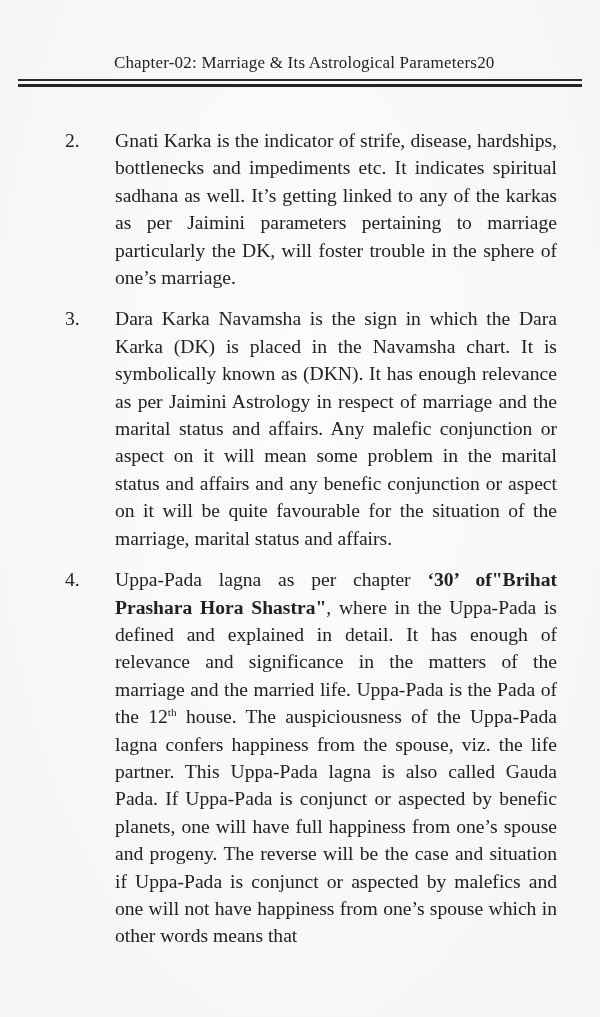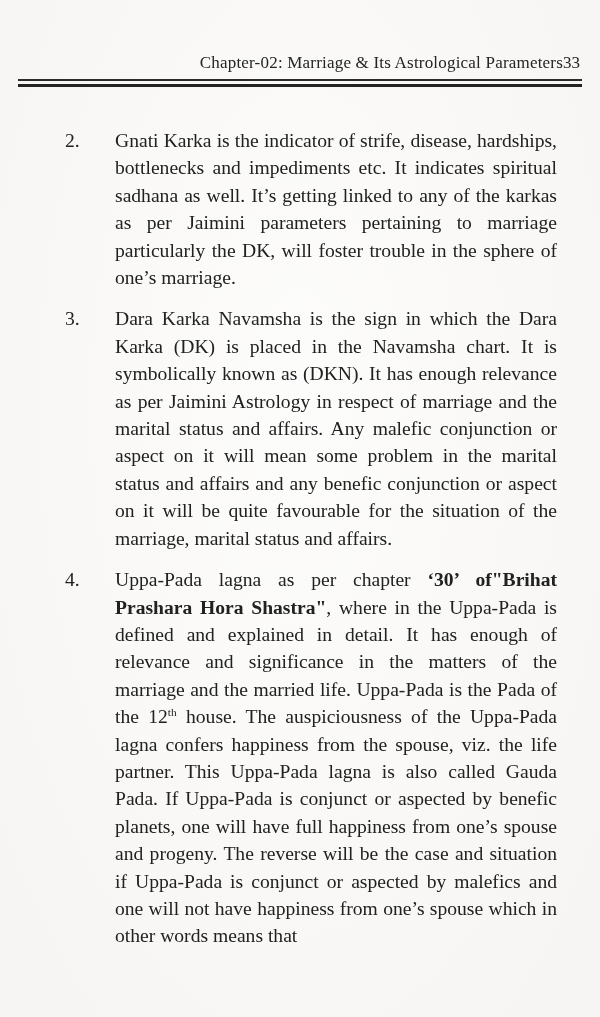--- a/index.html
+++ b/index.html
@@ -15,23 +15,23 @@
   }
   .page {
     width: 600px;
     height: 1017px;
     background:
       radial-gradient(ellipse at 50% 40%, rgba(255,255,255,0.6), rgba(0,0,0,0.015) 90%),
       #faf9f7;
   }
   .header-row {
     display: flex;
-    justify-content: flex-end;
+    justify-content: center;
     align-items: baseline;
-    padding: 52px 20px 0 18px;
+    padding: 52px 10px 0 18px;
     font-size: 17px;
     line-height: 22px;
     color: #242424;
   }
   .header-title { letter-spacing: 0.2px; }
   .header-rule {
     margin: 5px 18px 0 18px;
     height: 8px;
     border-top: 2px solid #2b2b2b;
     border-bottom: 3px solid #242424;
@@ -64,21 +64,21 @@
     margin-top: 12px;
   }
 </style>
 </head>
 <body>
 
 <div class="page">
 
   <div class="header-row">
     <span class="header-title">Chapter-02: Marriage &amp; Its Astrological Parameters</span>
-    <span class="header-page-number">33</span>
+    <span class="header-page-number">20</span>
   </div>
 
   <div class="header-rule"></div>
 
   <ol class="content">
 
     <li class="item">
       <span class="item-num">2.</span>
       <div class="item-body">Gnati Karka is the indicator of strife, disease, hardships, bottlenecks and impediments etc. It indicates spiritual sadhana as well. It’s getting linked to any of the karkas as per Jaimini parameters pertaining to marriage particularly the DK, will foster trouble in the sphere of one’s marriage.</div>
     </li>

